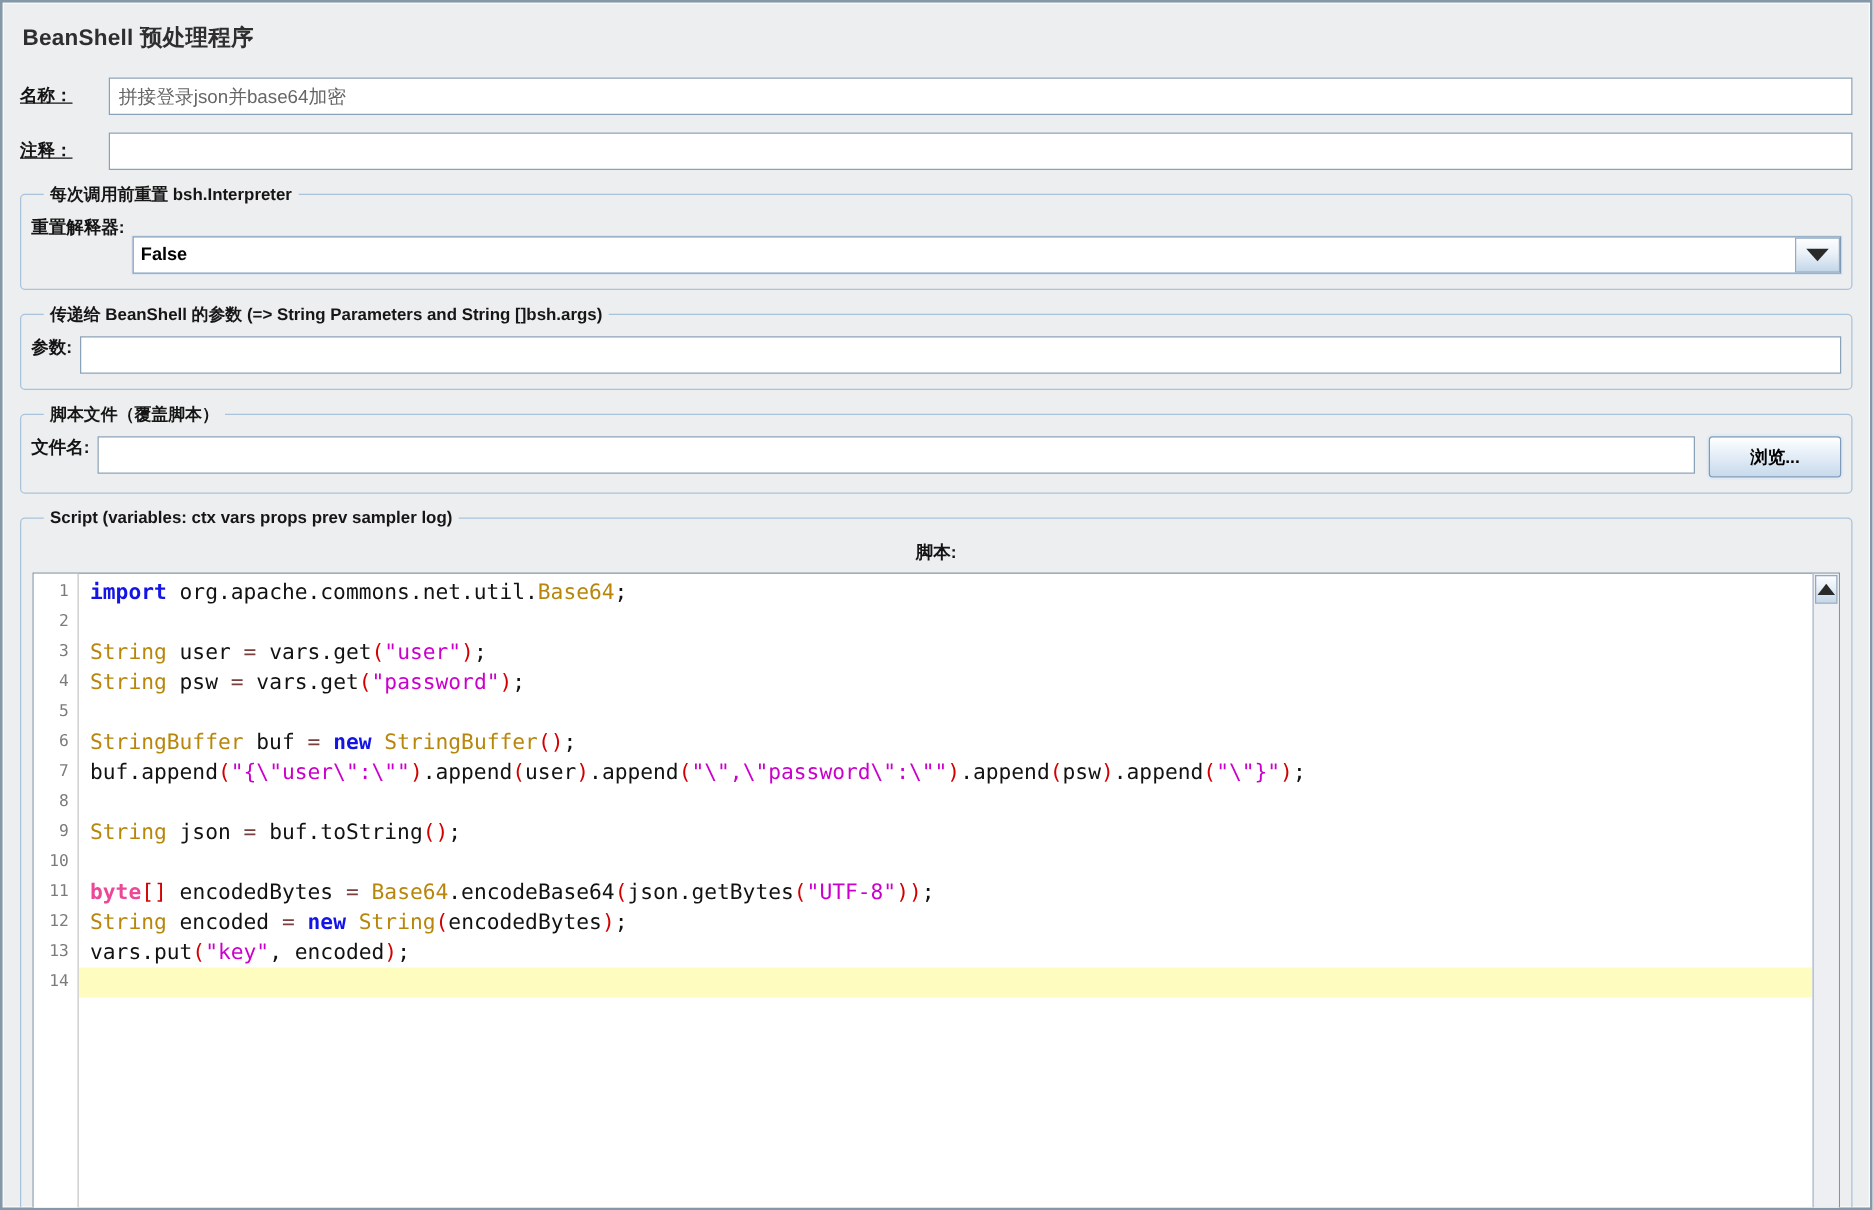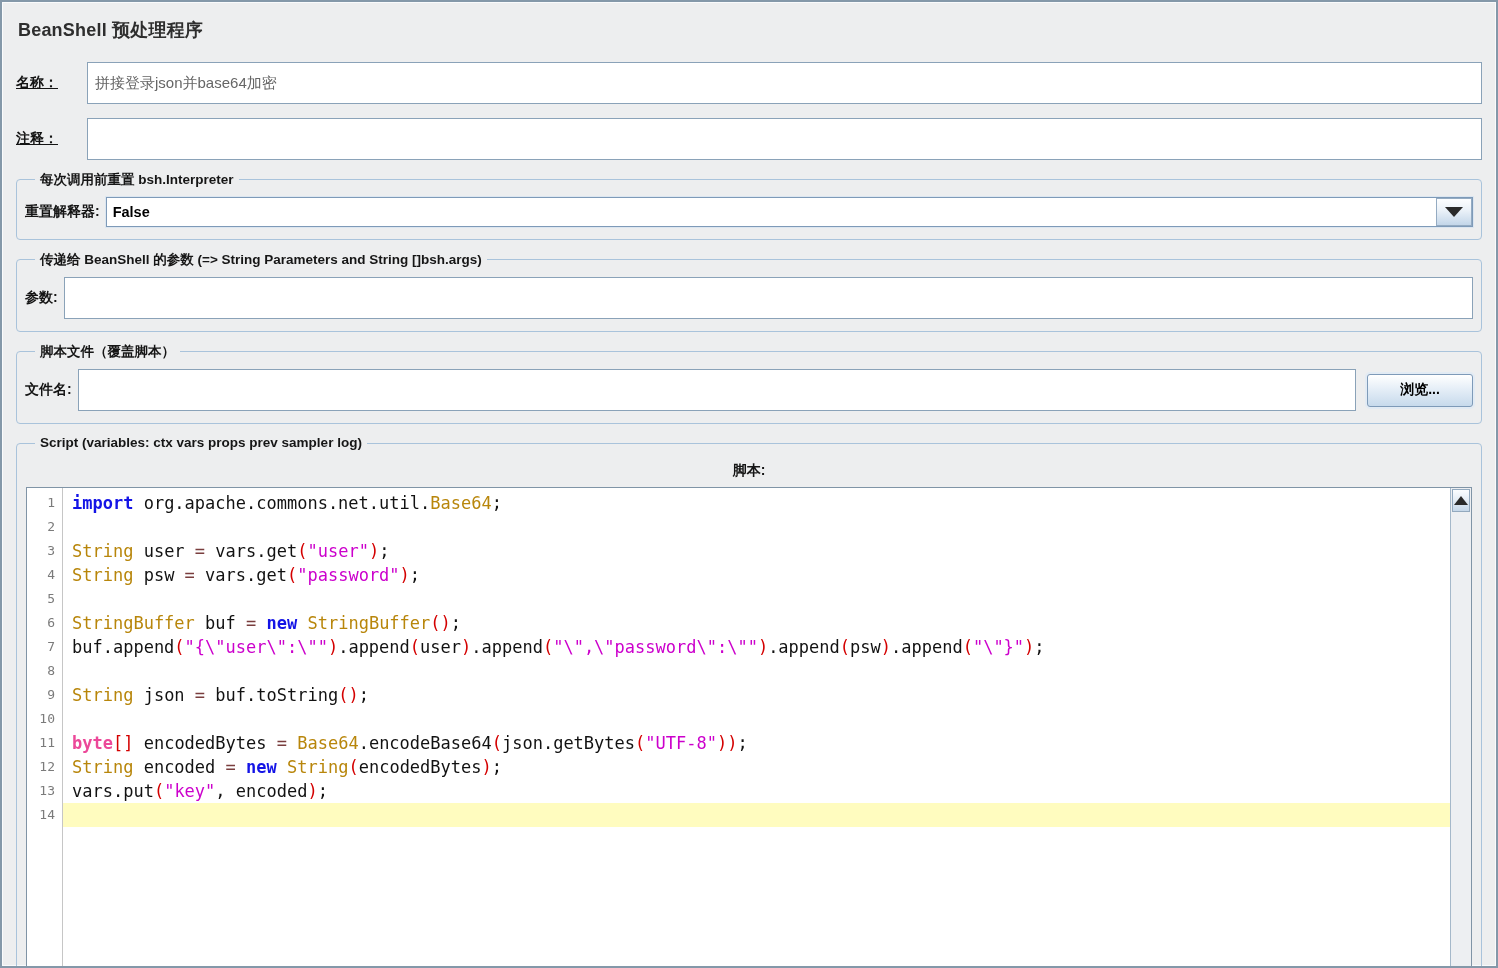--- a/index.html
+++ b/index.html
@@ -13,35 +13,35 @@
   }
   .panel { padding:10px 14px 0 14px; }
 
   .app-title { font-size:18px; font-weight:bold; color:#2E2E2E; margin:6px 0 20px 2px; letter-spacing:0.2px; }
 
   .form-row { display:flex; align-items:center; margin-bottom:14px; }
   .form-label { font-weight:bold; font-size:14px; color:#141414; width:71px; flex:none;text-decoration:underline; }
   .inline-label { font-weight:bold; font-size:14px; color:#141414; flex:none; margin-right:6px; }
 
   input.textfield {
-    flex:1; height:42px; border:1px solid #8AA2B8; background:#FFFFFF;
+    flex:1; height:30px; border:1px solid #8AA2B8; background:#FFFFFF;
     font-family:"Liberation Sans",sans-serif; font-size:15px; color:#666666; padding:0 7px;
     border-radius:0; outline:none;
   }
   input.textfield.black { color:#1a1a1a; }
 
   .group { position:relative; border:1px solid #A9C3DB; border-radius:4px; margin:19px 0 14px 0; padding:17px 8px 12px 8px; }
   .group-title {
     position:absolute; top:-9px; left:18px; background:#EDEEEF; padding:0 5px;
     font-weight:bold; font-size:13.5px; color:#161616; white-space:nowrap;
   }
-  .group-row { display:flex; align-items:center; }
+  .group-row { display:flex; }
 
   
-  .combo { flex:1; height:30px; border:1px solid #7E9AB8; background:#FFFFFF; display:flex; box-shadow:0 0 0 1px #DCE6F0; }
+  .combo { flex:1; height:30px; border:1px solid #7E9AB8; background:#FFFFFF; display:flex; box-shadow:0 0 0 1px #DCE6F0;margin-top:16px; }
   .combo-value { flex:1; display:flex; align-items:center; padding-left:6px; font-weight:bold; font-size:14.5px; color:#000; }
   .combo-btn { width:36px; flex:none; border:1px solid #94ABC2; background:linear-gradient(#FDFEFF, #EAF1F8 45%, #C3D6E9); display:flex; align-items:center; justify-content:center; }
   .arrow-down { width:0; height:0; border-left:9px solid transparent; border-right:9px solid transparent; border-top:10px solid #2A2A2A; }
 
   
   .browse-btn {
     width:106px; height:33px; margin-left:11px; flex:none;
     border:1px solid #7E9AB8; border-radius:3px;
     background:linear-gradient(#FFFFFF, #E8F0F8 40%, #C7DAEC);
     box-shadow:0 0 0 2px #E2EBF4;

